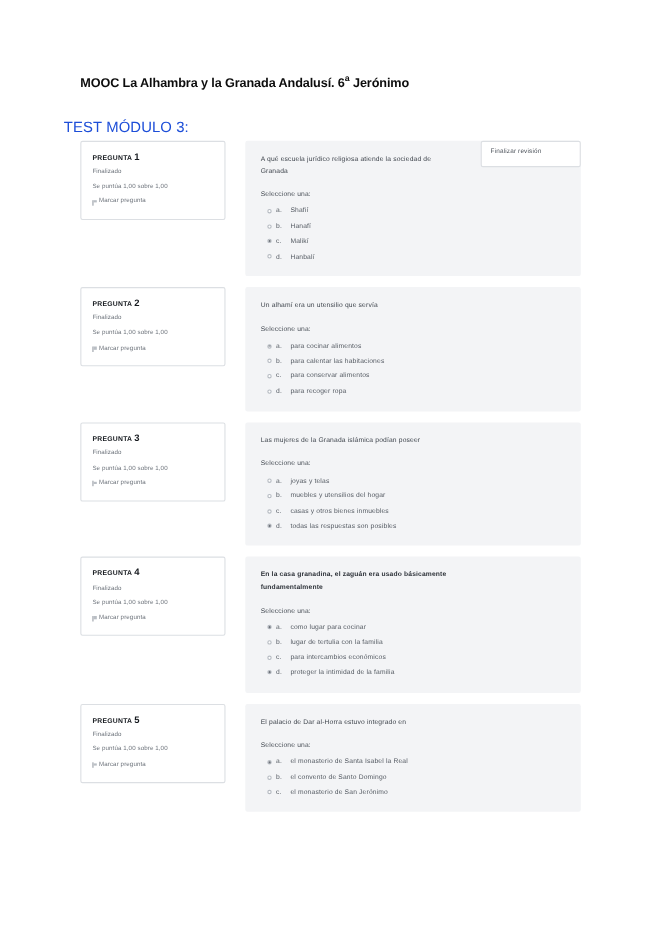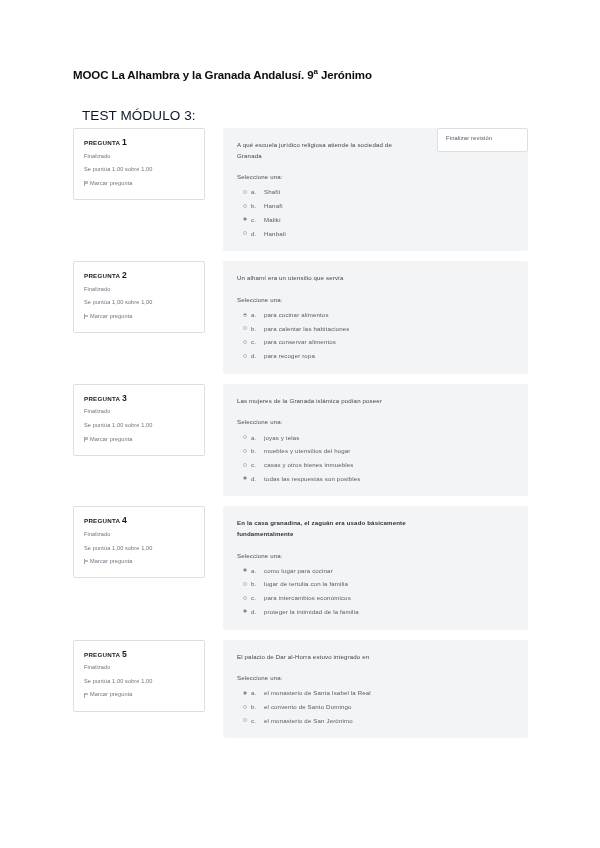--- a/index.html
+++ b/index.html
@@ -36,25 +36,25 @@
     color: #0d0d0d;
     line-height: 1.25;
   }
   .doc-title sup {
     font-size: 8px;
     vertical-align: super;
   }
 
   .section-title {
     position: absolute;
-    left: 82px;
+    left: 58px;
     top: 108px;
     font-size: 13.5px;
     font-weight: normal;
-    color: #0f172a;
+    color: #1d4ed8;
     letter-spacing: 0.1px;
   }
 
   
   .quiz-area {
     position: absolute;
     left: 73px;
     top: 128px;
     width: 455px;
   }
@@ -241,21 +241,21 @@
     color: #4f555d;
     letter-spacing: 0.15px;
     line-height: 1;
   }
 </style>
 </head>
 <body>
 
 <div class="page">
 
-  <div class="doc-title"><span>MOOC La Alhambra y la Granada Andalusí. 9</span><sup>a</sup><span> Jerónimo</span></div>
+  <div class="doc-title"><span>MOOC La Alhambra y la Granada Andalusí. 6</span><sup>a</sup><span> Jerónimo</span></div>
 
   <div class="section-title">TEST MÓDULO 3:</div>
 
   <div class="quiz-area" id="quiz-area">
       <div class="quiz-row">
         <div class="q-grid">
           <div class="q-info">
             <div class="q-info-title"><span>PREGUNTA</span> <span class="qnum">1</span></div>
             <div class="q-info-line">Finalizado</div>
             <div class="q-info-line">Se puntúa 1,00 sobre 1,00</div>

